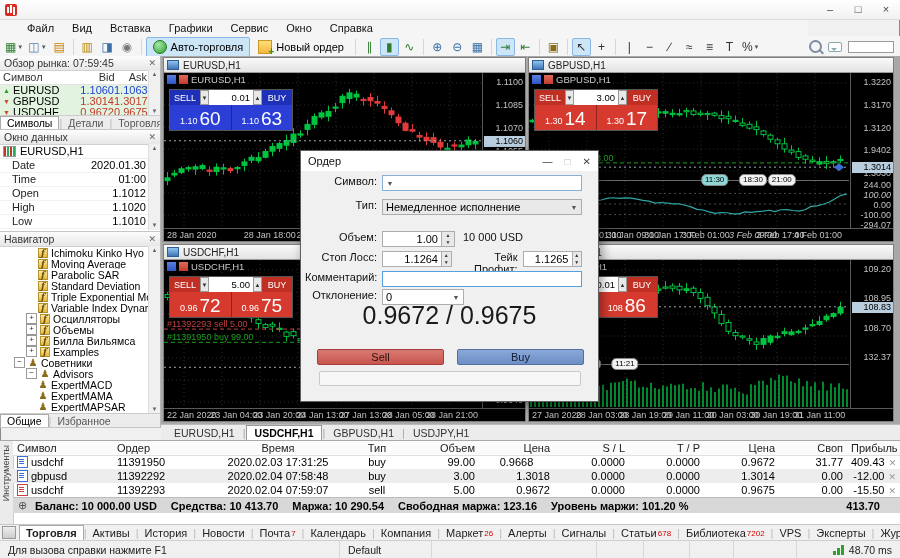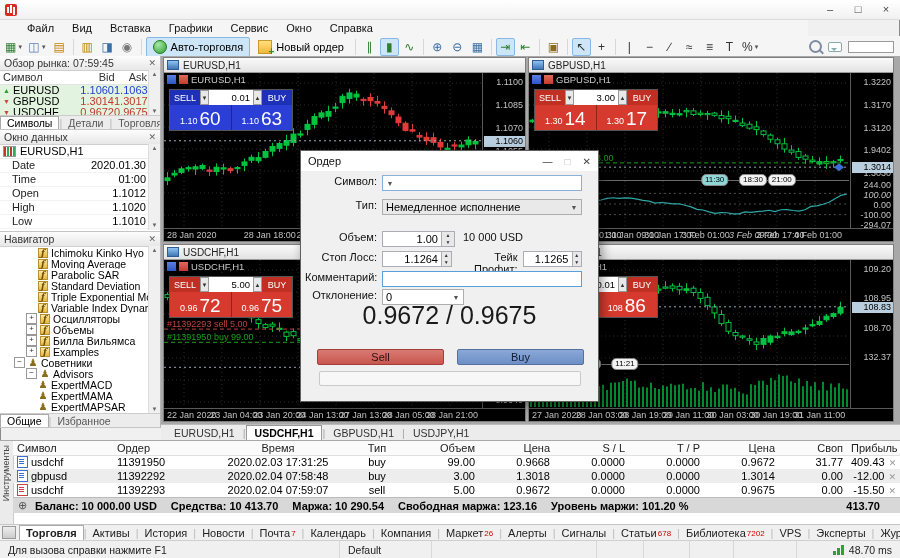--- a/index.html
+++ b/index.html
@@ -1226,21 +1226,21 @@
   <div id="t-rows">
       <div class="t-row" style="top: 14px;">
         <span class="t-cell" style="width: 100px; text-align: left; display: flex;">
           <span class="doc"></span>
           <span>usdchf</span>
         </span>
         <span class="t-cell" style="width: 95px; text-align: left;">11391950</span>
         <span class="t-cell" style="width: 140px; text-align: center;">2020.02.03 17:31:25</span>
         <span class="t-cell" style="width: 58px; text-align: center;">buy</span>
         <span class="t-cell" style="width: 73px; text-align: right;">99.00</span>
-        <span class="t-cell" style="width: 75px; text-align: right;">0.9668</span>
+        <span class="t-cell" style="width: 75px; text-align: center;">0.9668</span>
         <span class="t-cell" style="width: 75px; text-align: right;">0.0000</span>
         <span class="t-cell" style="width: 75px; text-align: right;">0.0000</span>
         <span class="t-cell" style="width: 75px; text-align: right;">0.9672</span>
         <span class="t-cell" style="width: 68px; text-align: right;">31.77</span>
         <span class="t-cell" style="width: 53px; text-align: right;">409.43<span class="close-x">✕</span></span>
       </div>
       <div class="t-row alt" style="top: 28px;">
         <span class="t-cell" style="width: 100px; text-align: left; display: flex;">
           <span class="doc"></span>
           <span>gbpusd</span>

